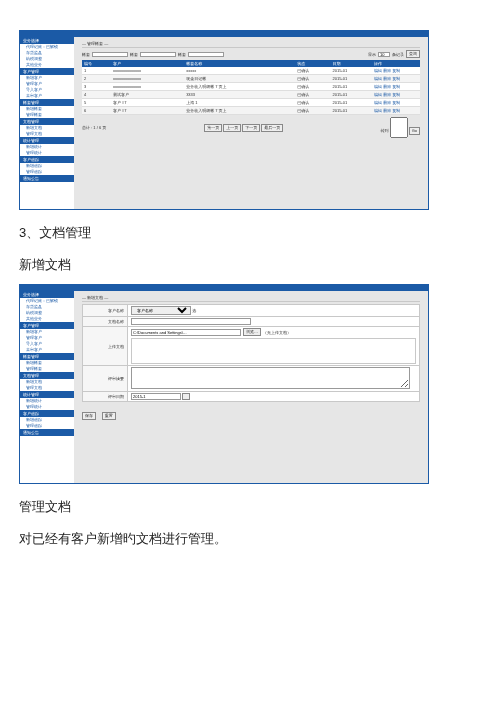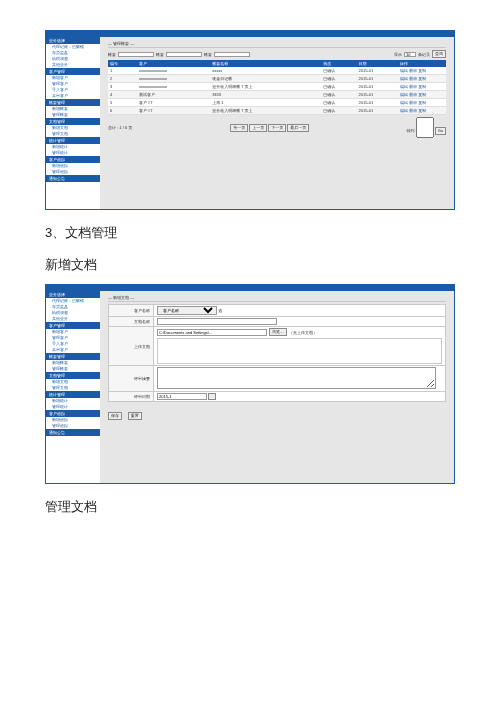--- a/index.html
+++ b/index.html
@@ -9,21 +9,21 @@
     font-family: "Microsoft YaHei", "SimSun", sans-serif;
     font-size: 13px;
     color: #222;
     width: 500px;
   }
   .page {
     width: 500px;
     height: 707px;
     position: relative;
     box-sizing: border-box;
-    padding: 30px 45px 30px 45px;
+    padding: 30px 45px 30px 19px;
   }
 
   
   .shot {
     width: 410px;
     border: 1px solid #1b5aa6;
     background: #e6e6e6;
     position: relative;
     box-sizing: border-box;
     overflow: hidden;
@@ -298,14 +298,15 @@
         </table>
 
     <div class="form-actions">
       <span class="mini-btn">保存</span>
       <span class="mini-btn">重置</span>
     </div>
   </div>
 </div>
 
 <p class="doc-text">管理文档</p>
+<p class="doc-text">对已经有客户新增旳文档进行管理。</p>
 
 </div>
 
 </body></html>

